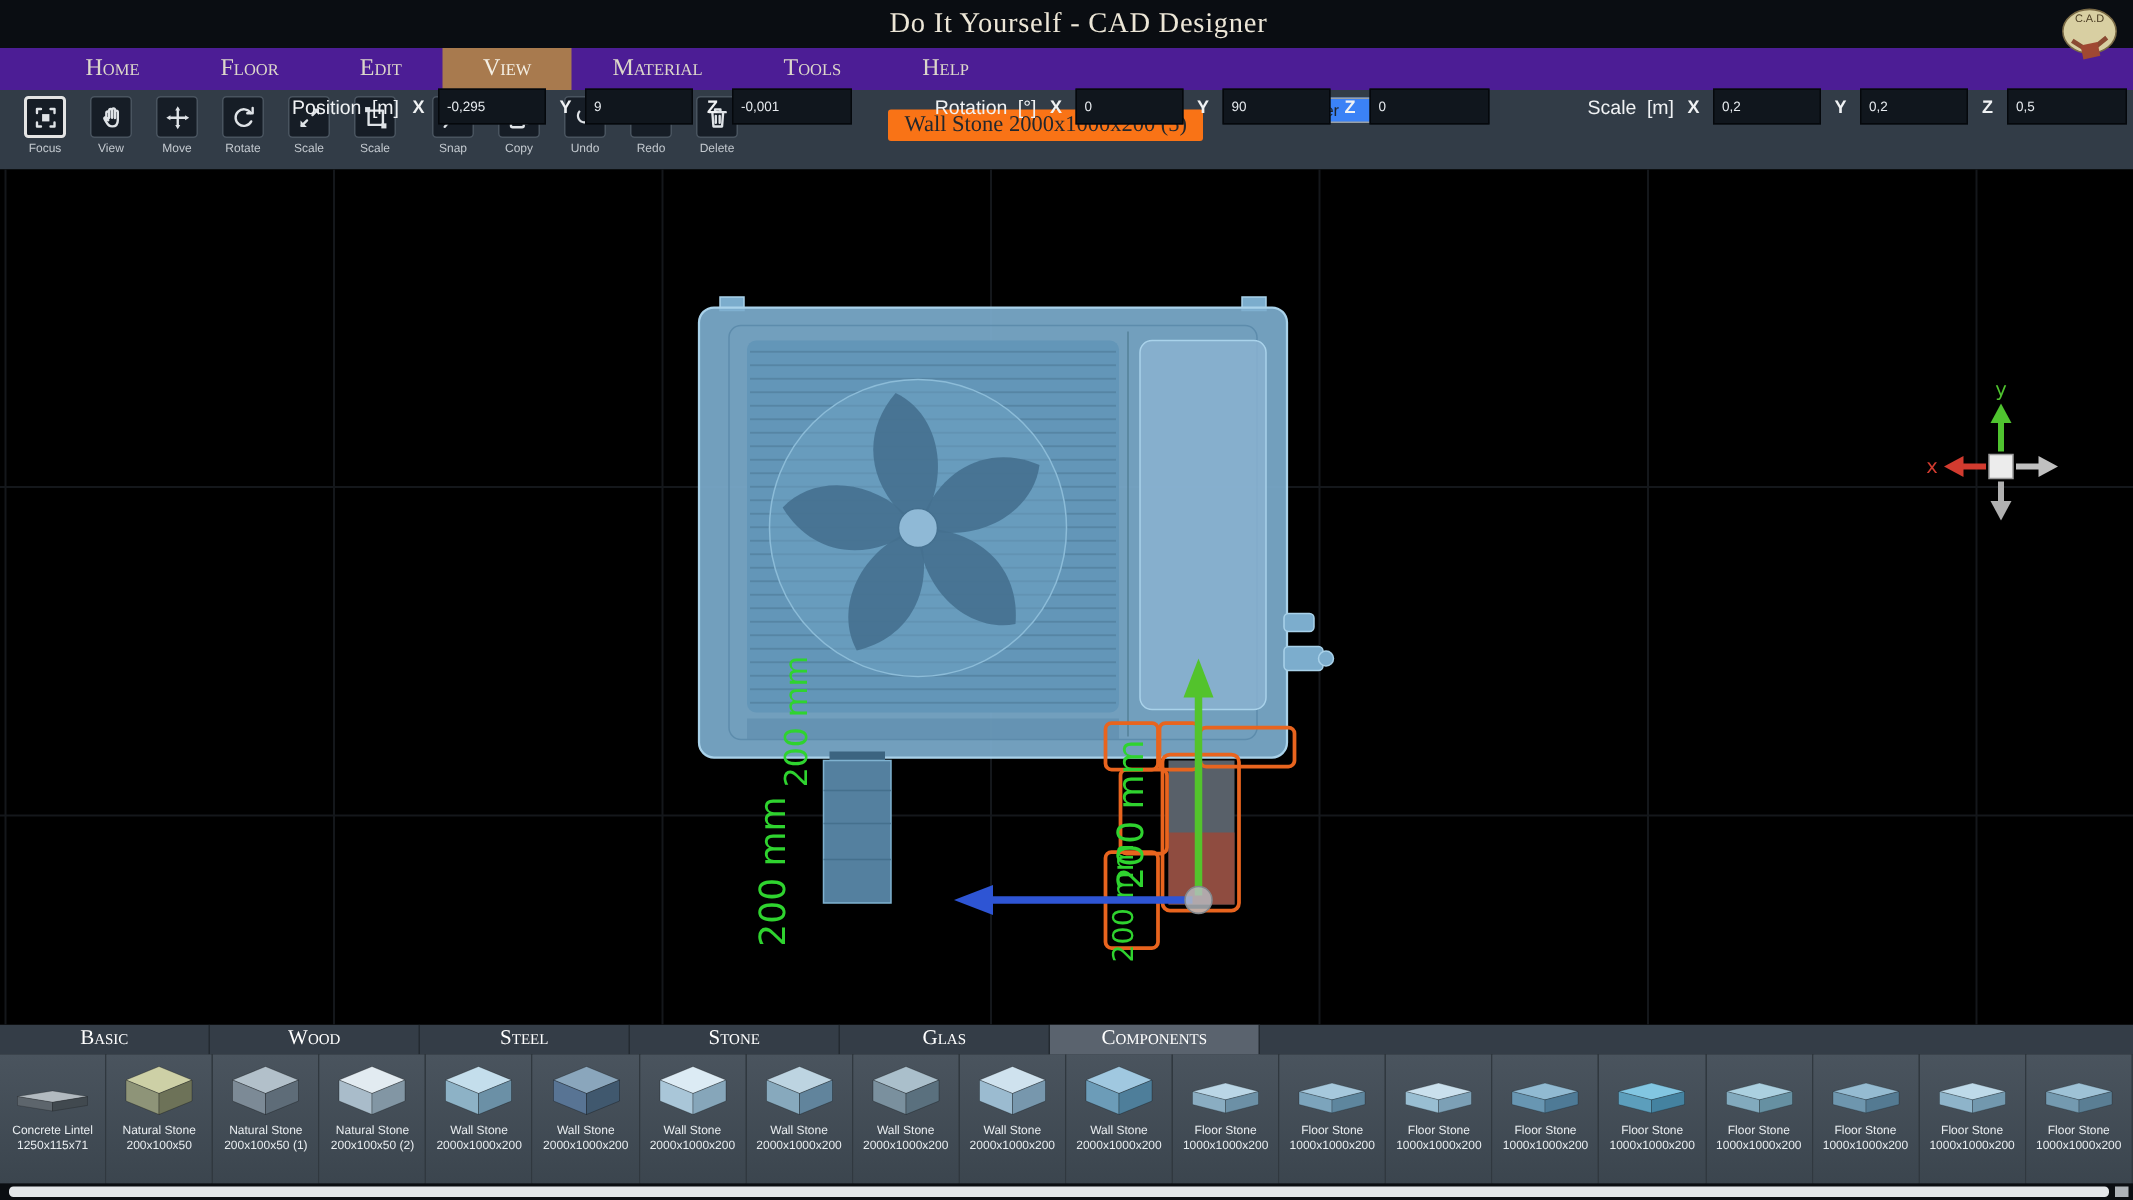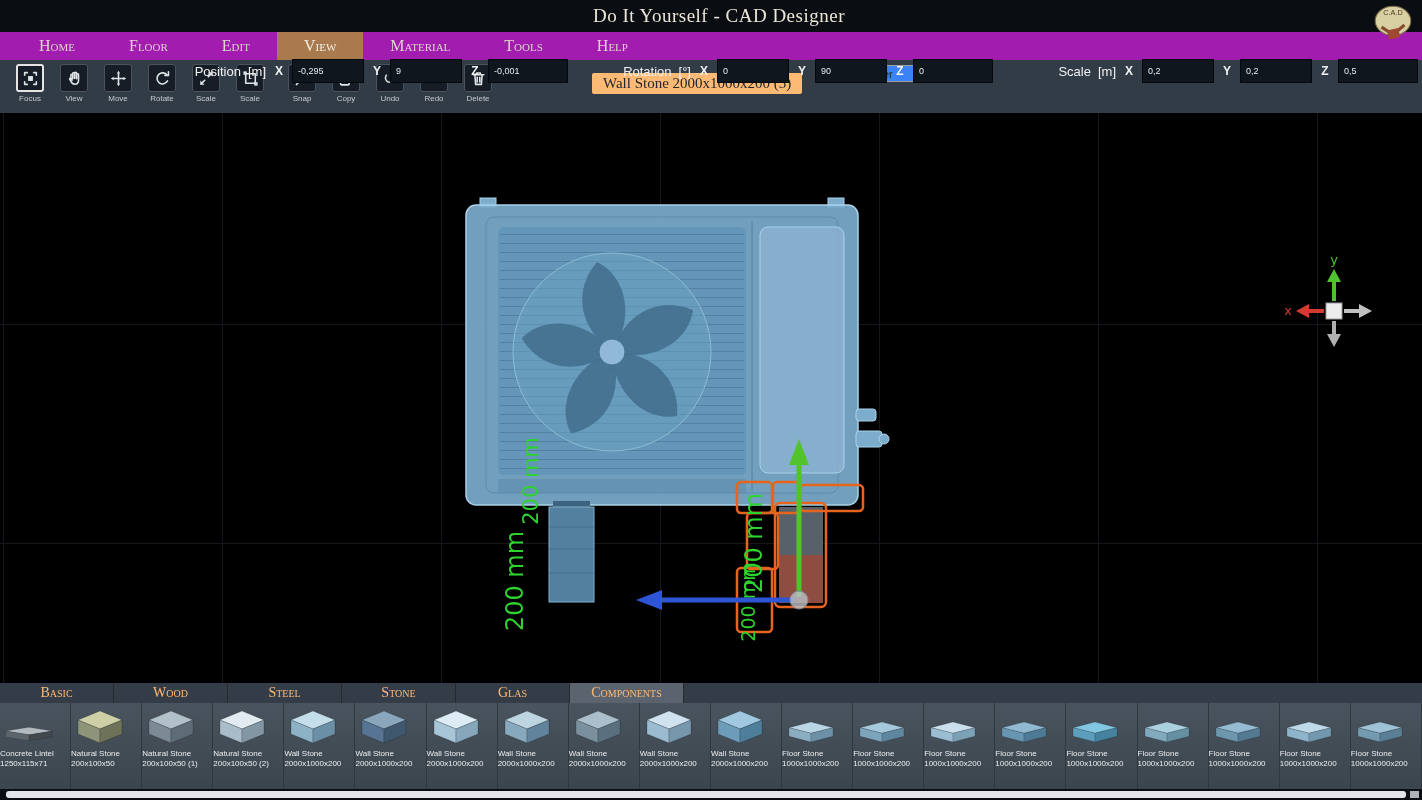--- a/index.html
+++ b/index.html
@@ -6,39 +6,39 @@
   html,body { width:1422px; height:800px; background:#000; overflow:hidden;
     font-family:"Liberation Sans", sans-serif; }
 
   
   .titlebar { height:32px; background:#0a0d12; position:relative;
     display:flex; align-items:center; justify-content:center;padding-left:16px; }
   .title { font-family:"Liberation Serif", serif; color:#ece6d7; font-size:19px; letter-spacing:.5px; }
   .logo { position:absolute; right:6px; top:1px; width:46px; height:46px; z-index:9; }
 
   
-  .menubar { height:28px; background:#a21caf; display:flex; align-items:stretch; padding-left:12px; }
+  .menubar { height:28px; background:#4c1d95; display:flex; align-items:stretch; padding-left:30px; }
   .menu-item { font-family:"Liberation Serif", serif; font-variant:small-caps; color:#dcd7ca;
     font-size:16px; padding:0 27px; display:flex; align-items:center; cursor:default; }
   .menu-item.active { background:#a87a4e; color:#f4efe4; }
 
   
   .toolbar { height:53px; background:#323c47; position:relative; display:flex;
     align-items:flex-start; padding:4px 0 0 8px; }
   .tool-btn { width:44px; display:flex; flex-direction:column; align-items:center; gap:2px; }
   .tool-btn.gap { margin-left:8px;justify-content:flex-end; }
   .icon-box { width:28px; height:28px; background:#161d26; border:1px solid #49545f;
     border-radius:3px; display:grid; place-items:center; color:#dfe3e7; }
   .tool-btn.selected .icon-box { border:2px solid #e4e4e4; }
   .icon-box svg { width:17px; height:17px; stroke:#dfe3e7; stroke-width:1.5; fill:none;
     stroke-linecap:round; stroke-linejoin:round; }
   .glyph { font-size:17px; line-height:1; font-family:"DejaVu Sans", sans-serif; }
   .tool-label { font-size:8px; color:#c3c9cf; }
 
-  .sel-pill { margin:9px 0 0 92px; background:#fdba74; color:#22272d;
+  .sel-pill { margin:9px 0 0 92px; background:#f97316; color:#22272d;
     font-family:"Liberation Serif", serif; font-size:15px; padding:2px 11px;
     border-radius:2px; white-space:nowrap; }
 
   .unit-block { margin:1px 0 0 26px; display:flex; flex-direction:row;text-align:right; }
   .unit-label { font-family:"Liberation Serif", serif; color:#e9e3d6; font-size:17px; margin-bottom:3px; }
   .unit-select { width:98px; height:17px; background:#3b82f6; border:1px solid #9aa0a6;
     display:flex; align-items:center; justify-content:space-between; padding:0 5px;
     font-size:11px; color:#1e2328; }
   .chevron { width:0; height:0; border-left:4px solid transparent;
     border-right:4px solid transparent; border-top:5px solid #444; }
@@ -55,29 +55,29 @@
   
   .viewport { height:570px; position:relative; background-color:#000;
     background-image: linear-gradient(to right, #14171b 1px, transparent 1px),
                       linear-gradient(to bottom, #14171b 1px, transparent 1px);
     background-size:219px 219px; background-position:3px -8px; }
   .scene { position:absolute; inset:0; width:100%; height:100%;
     font-family:"DejaVu Sans", sans-serif; }
 
   
   .tabbar { height:20px; background:#343d47; display:flex; }
-  .tab { width:114px; border-right:1px solid #232a31; display:flex; align-items:center;
+  .tab { width:140px; border-right:1px solid #232a31; display:flex; align-items:center;
     justify-content:center; font-family:"Liberation Serif", serif; font-variant:small-caps;
-    font-size:14px; color:#fdba74; cursor:default; }
+    font-size:14px; color:#ffffff; cursor:default; }
   .tab.active { background:#5a636e; }
 
   
   .palette { height:86px; background:#414b55; display:flex; }
   .p-item { flex:1 1 0; border-right:1px solid #30383f; display:flex; flex-direction:column;
-    align-items:flex-start; padding-top:2px; background:linear-gradient(180deg,#4a545e,#3b454e); }
+    align-items:center; padding-top:2px; background:linear-gradient(180deg,#4a545e,#3b454e); }
   .p-item svg { width:58px; height:44px; display:block; }
   .p-item svg g { transform-box:fill-box; transform-origin:center; }
   svg.sh-plate g { transform: translateY(5px) scale(1,.62); }
   svg.sh-beam  g { transform: translateY(7px) scale(1.06,.42); }
   svg.sh-wedge g { transform: skewX(-14deg) scale(.92,1.05); }
   .p-item polygon { stroke:rgba(0,0,0,.3); stroke-width:.6; }
   .p-name, .p-dims { font-size:8px; color:#e9edf0; line-height:1.3; text-align:center; white-space:nowrap; }
 
   
   .scrollbar { height:11px; background:#0b0e12; position:relative; }

